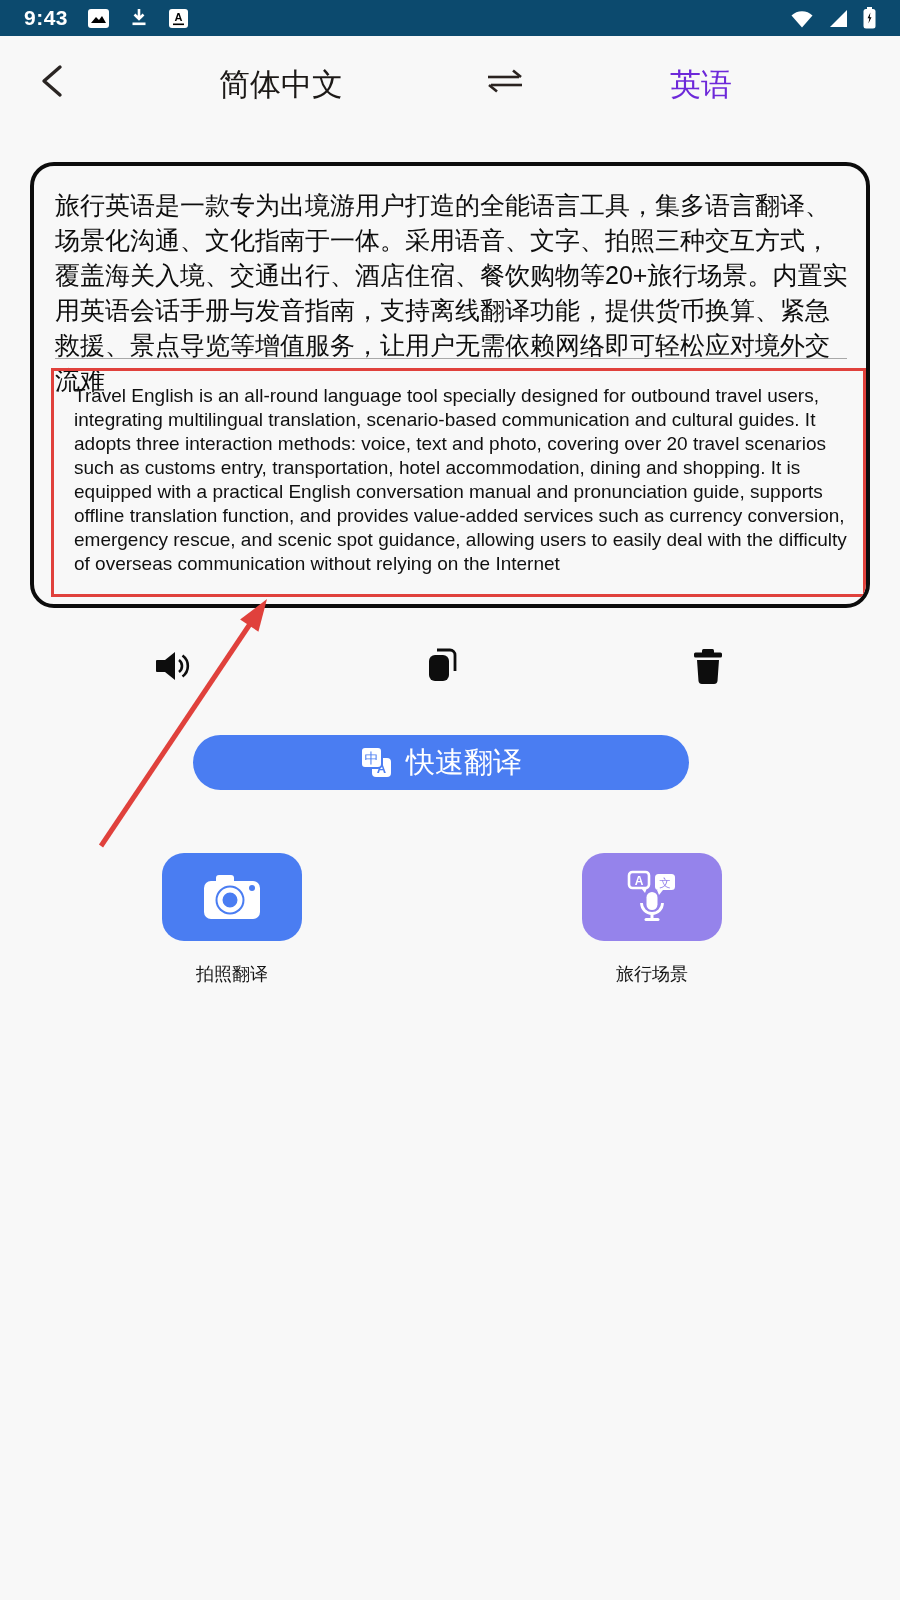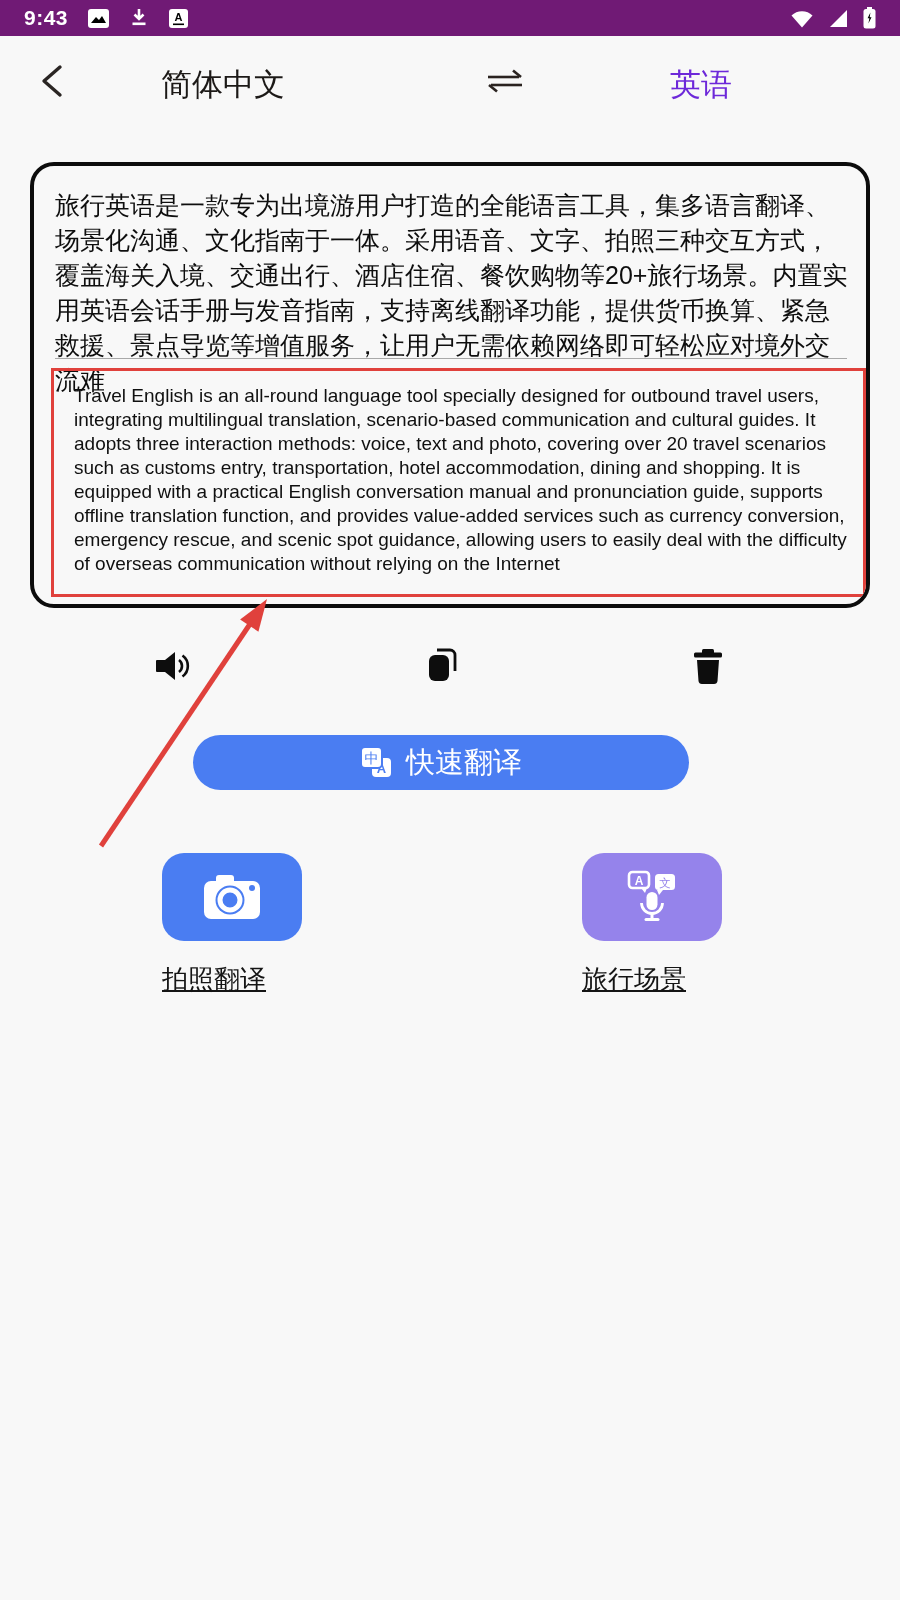--- a/index.html
+++ b/index.html
@@ -1,29 +1,29 @@
 <!DOCTYPE html>
 <html><head>
 <meta charset="utf-8">
 <style>
   html,body{margin:0;padding:0;}
   body{font-family:"Liberation Sans","DejaVu Sans",sans-serif;background:#ffffff;}
   .page{position:relative;width:900px;height:1600px;background:#F8F8F8;overflow:hidden;}
 
   
-  .status-bar{position:absolute;top:0;left:0;width:900px;height:36px;background:#701a75;
+  .status-bar{position:absolute;top:0;left:0;width:900px;height:36px;background:#0c4a6e;
     display:flex;align-items:center;padding:0 24px;box-sizing:border-box;color:#fff;}
   .sb-left{display:flex;align-items:center;gap:20px;}
   .sb-right{margin-left:auto;display:flex;align-items:center;gap:15px;}
   .sb-time{font-size:21px;font-weight:700;letter-spacing:.5px;}
   .sb-icon{display:flex;align-items:center;}
 
   
   .back-button{position:absolute;left:36px;top:62px;width:34px;height:40px;cursor:pointer;}
-  .lang-source{position:absolute;left:161px;top:64px;width:240px;text-align:left;
+  .lang-source{position:absolute;left:161px;top:64px;width:240px;text-align:center;
     font-size:31px;color:#1c1917;}
   .swap-button{position:absolute;left:465px;top:66px;width:80px;text-align:center;cursor:pointer;}
   .lang-target{position:absolute;left:581px;top:64px;width:240px;text-align:center;
     font-size:31px;color:#6d28d9;}
 
   
   .card{position:absolute;left:30px;top:162px;width:840px;height:446px;box-sizing:border-box;
     border:4px solid #0c0c0c;border-radius:24px;overflow:hidden;}
   .source-text{position:absolute;left:21px;top:22px;width:794px;font-size:25px;line-height:35px;
     color:#0e0e0e;}
@@ -44,21 +44,21 @@
   
   .quick-btn{position:absolute;left:193px;top:735px;width:496px;height:55px;border-radius:28px;
     background:#4A7DF2;color:#fff;display:flex;align-items:center;justify-content:center;gap:12px;
     font-size:29px;cursor:pointer;}
 
   
   .feature-btn{position:absolute;top:853px;width:140px;height:88px;border-radius:22px;
     display:flex;align-items:center;justify-content:center;cursor:pointer;}
   .feature-photo{left:162px;background:#4A7DF2;}
   .feature-voice{left:582px;background:#9583EB;}
-  .feature-label{position:absolute;top:962px;width:140px;font-size:26px;color:#151515;text-decoration:underline;}
+  .feature-label{position:absolute;top:962px;width:140px;text-align:center;font-size:18px;color:#151515;}
   .label-photo{left:162px;}
   .label-voice{left:582px;}
 </style>
 </head>
 <body>
 
 <div class="page">
 
   <div class="status-bar">
     <div class="sb-left">

